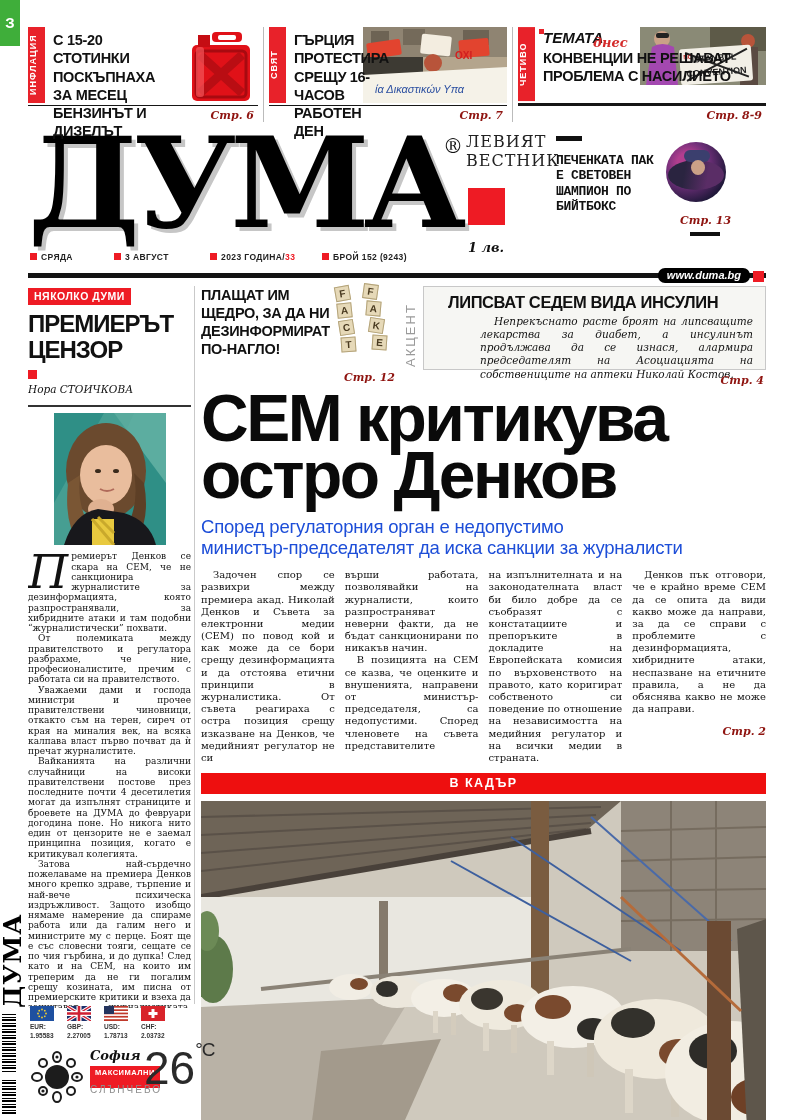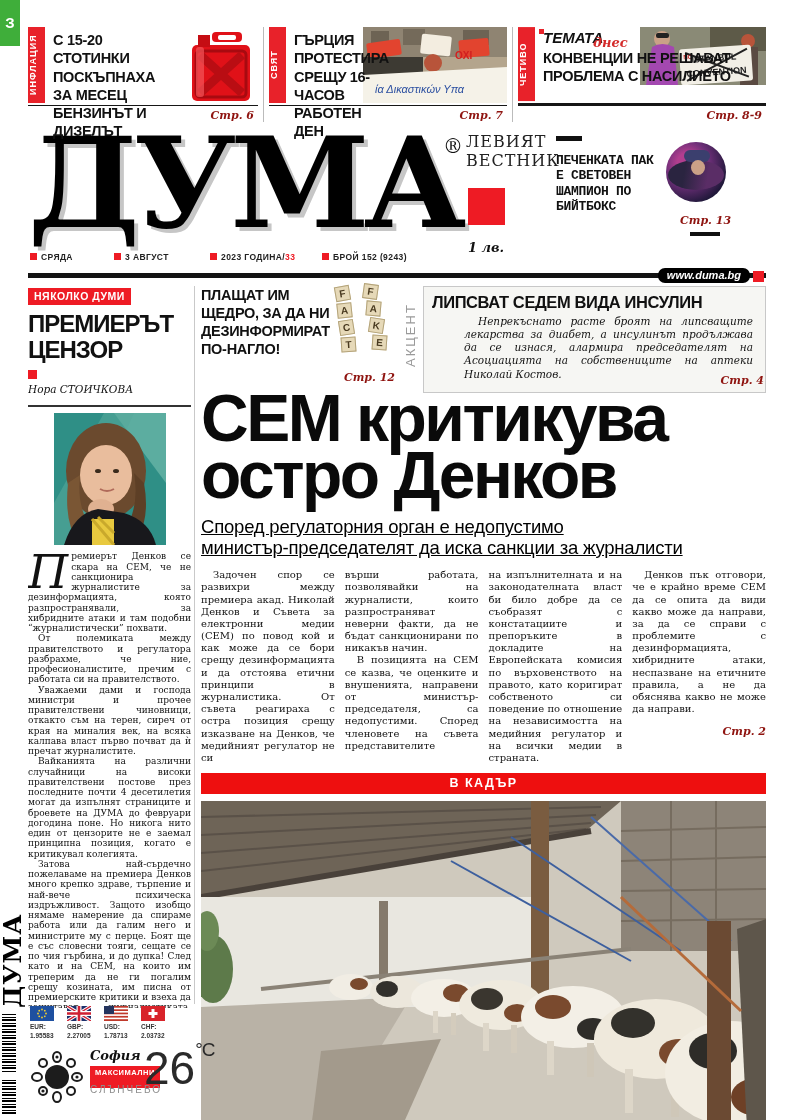--- a/index.html
+++ b/index.html
@@ -86,26 +86,26 @@
   .row1 { position:relative; display:flex; height:98px; }
   .fact { position:relative; width:202px; }
   .fact-title { width:138px; font-weight:bold; font-size:14.5px; line-height:1.25; letter-spacing:-0.3px; }
   .tiles { position:absolute; right:14px; top:-2px; width:56px; height:72px; }
   .tile { position:absolute; width:15px; height:15px; background:#e6d9b8; border:1px solid #b3a37a;
     color:#493a20; font:bold 10px/13px "Liberation Sans",sans-serif; text-align:center; }
   .fact-page { position:absolute; right:8px; bottom:0; font:bold italic 11px "DejaVu Serif",serif; color:#8f1410; }
   .accent { position:relative; flex:1; display:flex; }
   .accent-rubric { width:20px; writing-mode:vertical-rl; transform:rotate(180deg); text-align:center;
     color:#9a9a9a; font-size:13px; letter-spacing:2px; }
-  .accent-box { flex:1; background:#f6f6f3; border:1px solid #c8c8c8; padding:6px 12px 6px 8px; height:107px; }
+  .accent-box { flex:1; background:#f6f6f3; border:1px solid #c8c8c8; padding:6px 12px 6px 24px; height:84px; }
   .accent-title { font-weight:bold; font-size:16.5px; letter-spacing:-0.4px; margin-bottom:3px; }
   .accent-text { font:italic 10.5px/1.25 "DejaVu Serif",serif; text-align:justify; text-indent:14px;margin-left:32px; }
   .accent-page { position:absolute; right:2px; bottom:-3px; font:bold italic 11px "DejaVu Serif",serif; color:#8f1410; }
   .headline { margin-top:6px; font-weight:bold; font-size:66px; line-height:57px; letter-spacing:-2.5px; color:#0a0a0a; }
-  .subtitle { margin-top:12px; font-size:18.5px; line-height:1.14; color:#000000; letter-spacing:-0.2px;text-decoration:underline; }
+  .subtitle { margin-top:12px; font-size:18.5px; line-height:1.14; color:#1d4ed8; letter-spacing:-0.2px; }
   .cols { display:flex; gap:10px; margin-top:11px; }
   .col { flex:1; font:10px/1.22 "DejaVu Serif",serif; text-align:justify; }
   .col p { text-indent:12px; }
   .col p.cont { text-indent:0; }
   .col .page2 { text-align:right; font:bold italic 11px "DejaVu Serif",serif; color:#8f1410; margin-top:10px; }
   .redbar { margin-top:9px; height:21px; background:#ee0f0f; color:#fff; text-align:center;
     font:bold 12.5px/21px "Liberation Sans",sans-serif; letter-spacing:1.5px; }
   .bigphoto { margin-top:7px; width:565px; height:328px; display:block; }
   
   .currencies { position:absolute; left:30px; top:1006px; width:172px; display:flex; gap:13px; }

